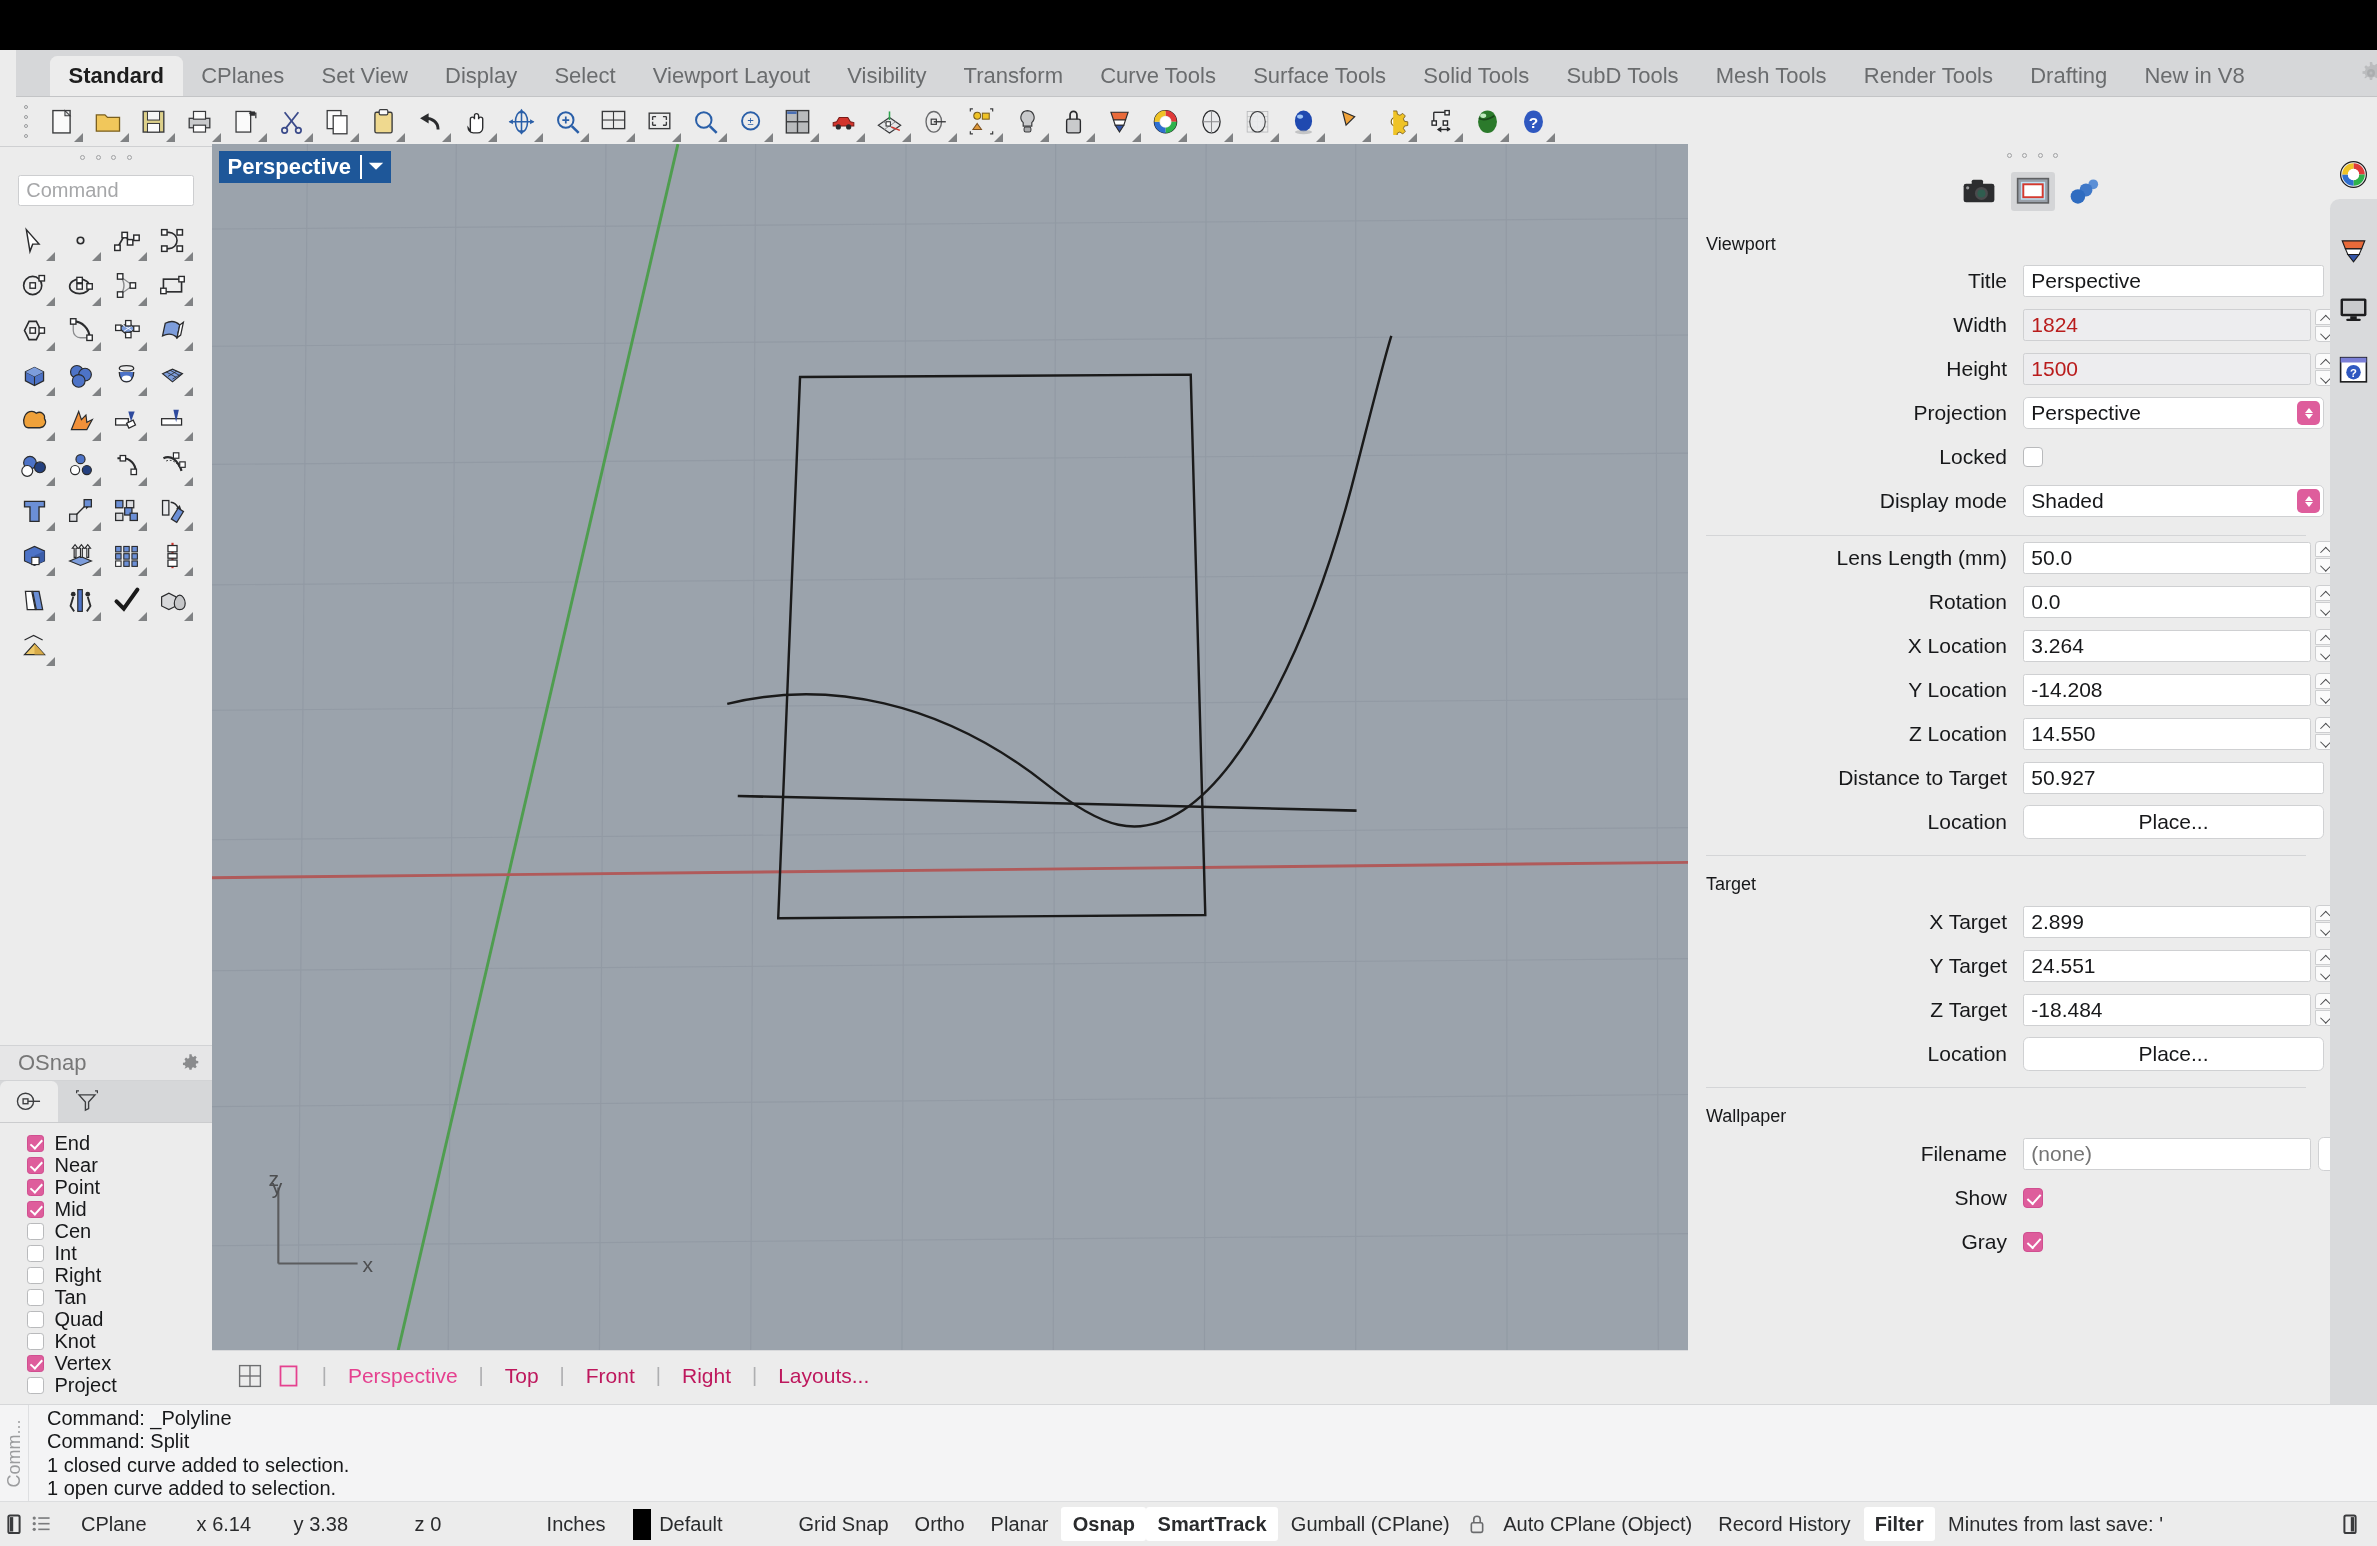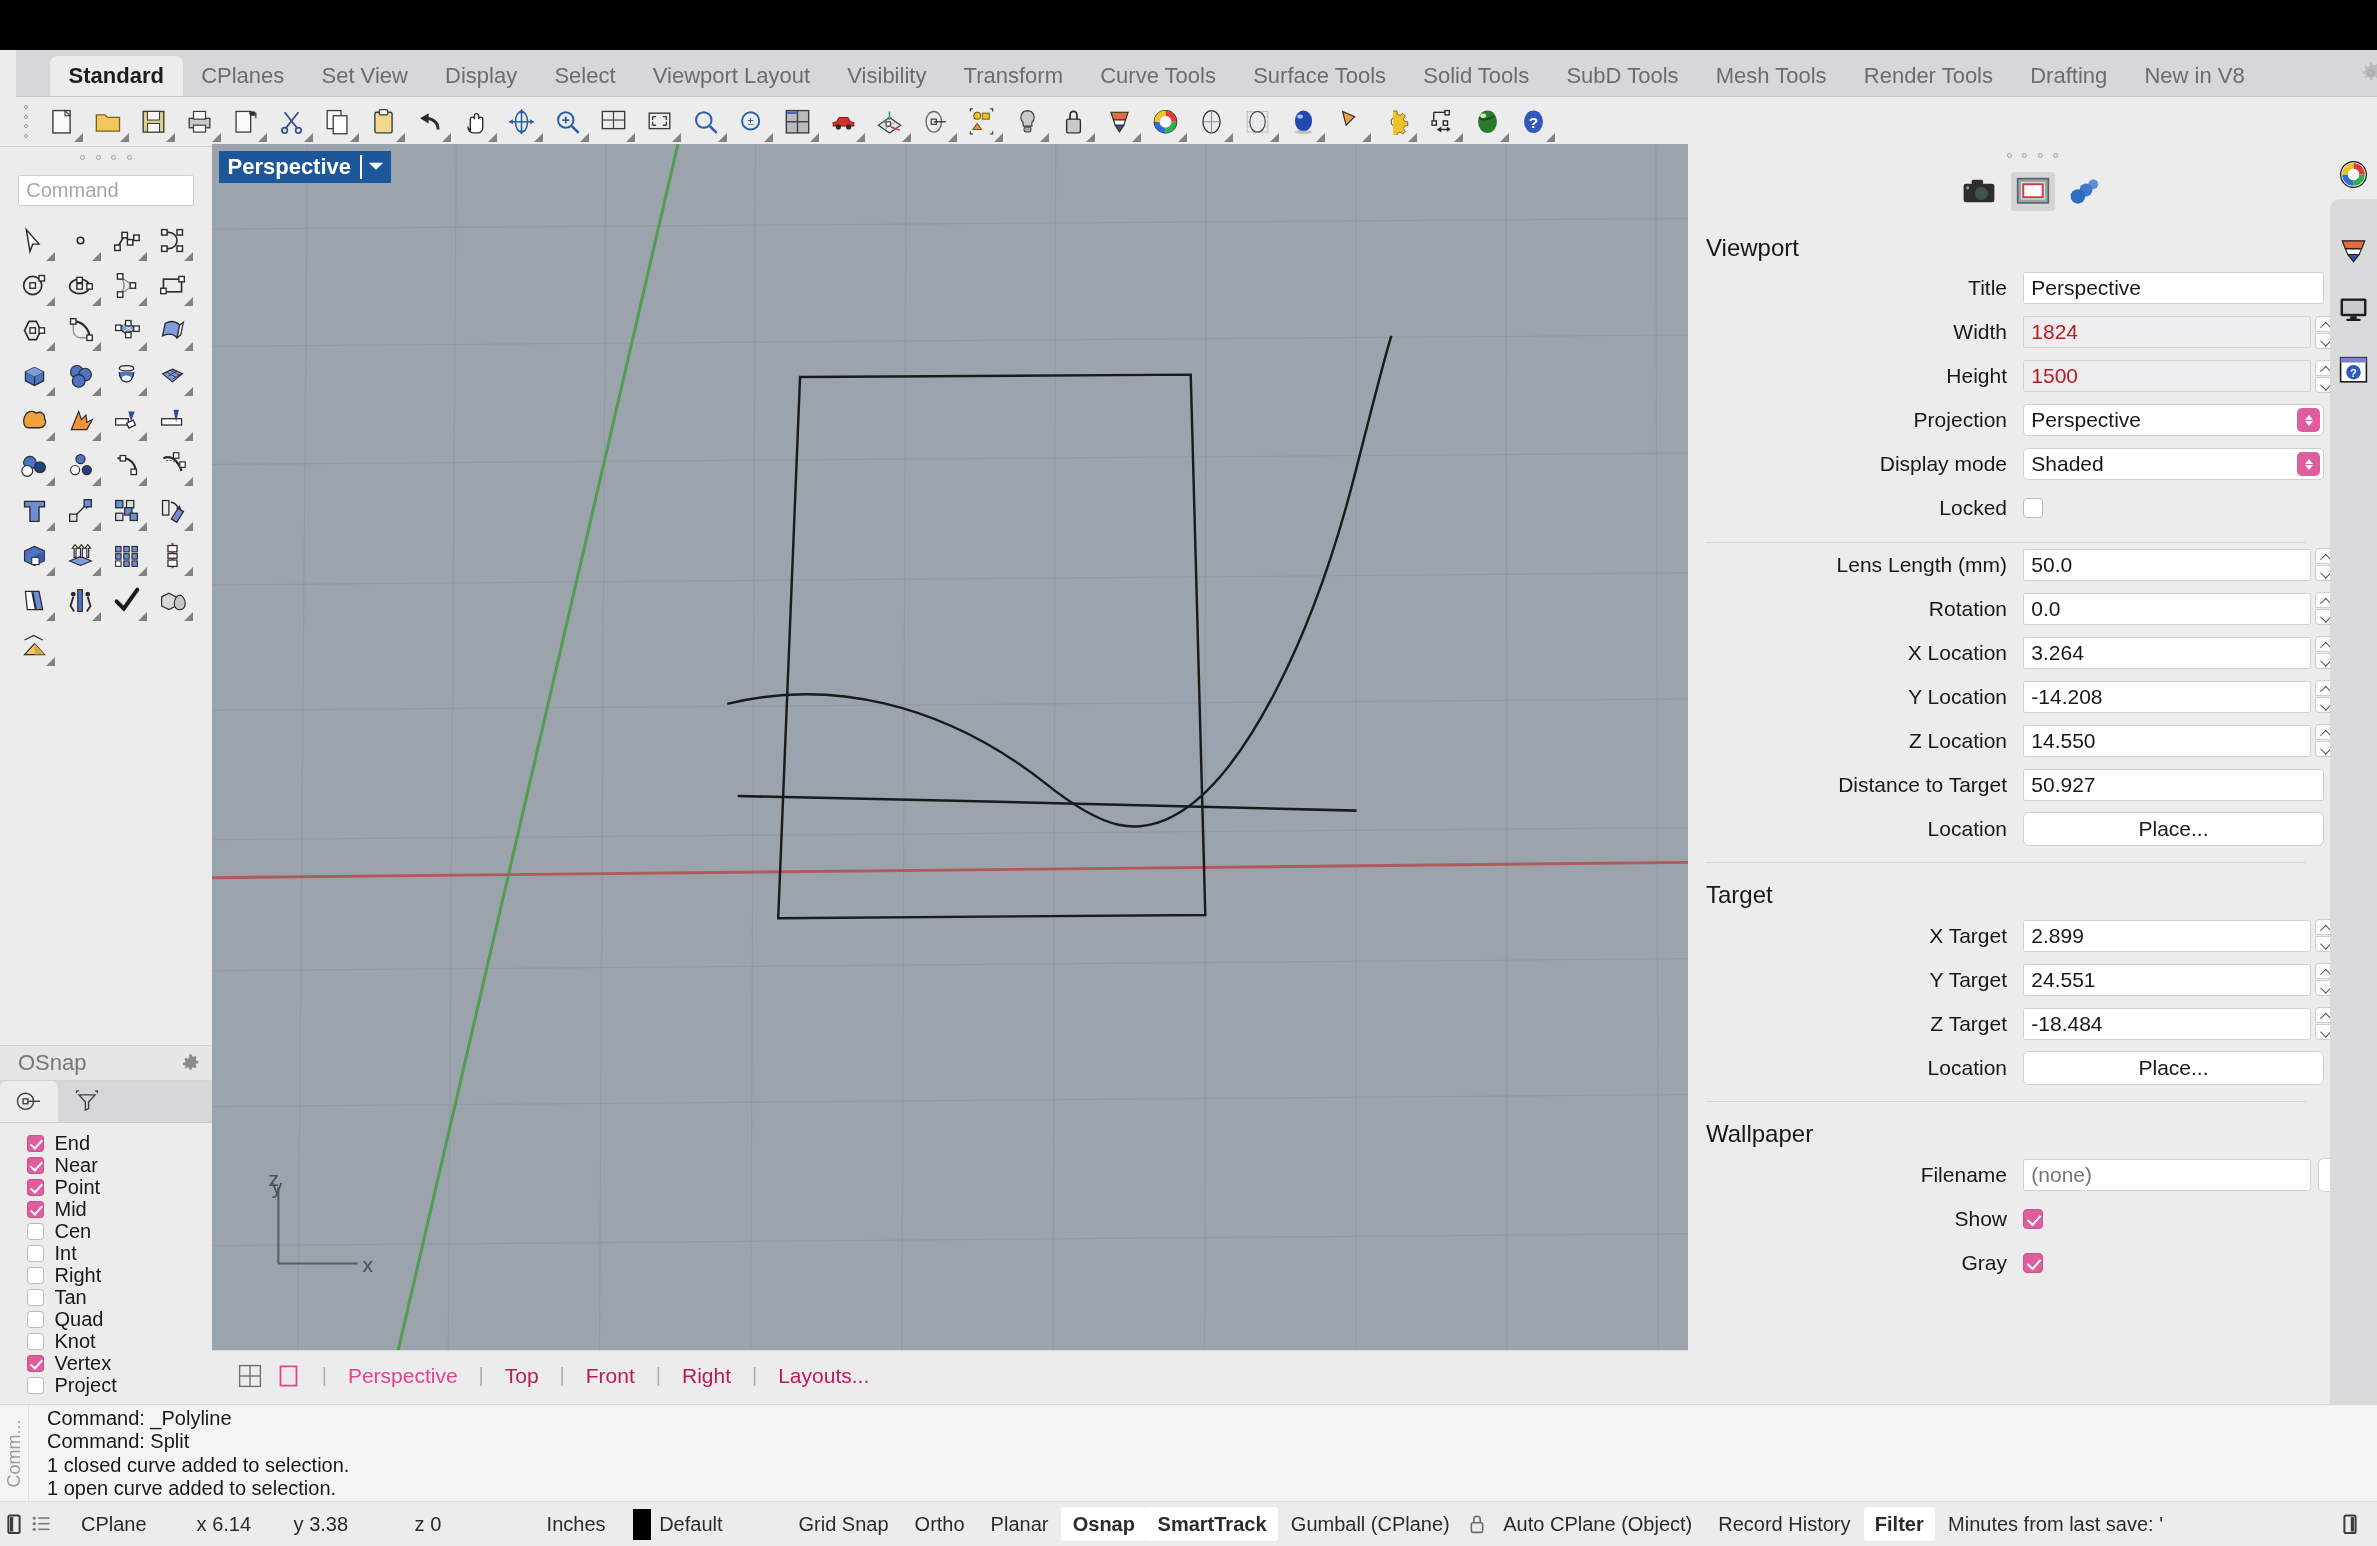--- a/index.html
+++ b/index.html
@@ -111,21 +111,21 @@
 
   
   .rightcol { position:absolute; right:0; top:144px; width:689px; bottom:97px; background:#ececec; }
   .rp-grip { height:22.6px; display:flex; align-items:center; justify-content:center; gap:10.5px; }
   .rp-grip i { width:4.9px; height:4.9px; border-radius:50%; border:0.8px solid #a0a1a3; display:block; }
   .rp-tabs { height:49px; display:flex; align-items:center; justify-content:center; gap:9.7px; }
   .rp-tab { width:44px; height:39px; display:flex; align-items:center; justify-content:center;
             border-radius:3.2px; cursor:default; }
   .rp-tab.active { background:#d4d5d7; }
   .rp-body { padding:0 53px 0 0; }
-  .sect-ttl { font-size:24px; color:#17181a; padding:18px 0 4.9px 18px; }
+  .sect-ttl { font-size:18px; color:#17181a; padding:18px 0 4.9px 18px; }
   .divider { height:0.8px; background:#d4d5d7; margin:11.3px 18px 0 18px; }
   .frow { display:flex; align-items:center; height:44px; padding-left:18px; }
   .flabel { flex:1; text-align:right; font-size:21px; color:#17181a; padding-right:16px; white-space:nowrap; }
   .fctl { width:301px; display:flex; align-items:center; }
   .finput {
     flex:1; height:32px; background:#fff; border:0.8px solid #cfd0d2; border-radius:2.4px;
     font-size:21px; color:#17181a; padding:0 7.3px; font-family:"Liberation Sans", sans-serif;
     line-height:31px;
   }
   .finput.ro { background:#ededef; color:#b91c1c; }
@@ -1089,32 +1089,32 @@
         <div class="frow">
           <span class="flabel">Projection</span>
           <span class="fctl">
             <span class="combo"><input class="finput" value="Perspective" style=""><span class="pick">
                 <i class="up"></i>
                 <i class="dn"></i>
               </span></span>
           </span>
         </div>
         <div class="frow">
+          <span class="flabel">Locked</span>
+          <span class="fctl">
+            <span class="cbbig"></span>
+          </span>
+        </div>
+        <div class="frow">
           <span class="flabel">Display mode</span>
           <span class="fctl">
             <span class="combo"><input class="finput" value="Shaded" style=""><span class="pick">
                 <i class="up"></i>
                 <i class="dn"></i>
               </span></span>
-          </span>
-        </div>
-        <div class="frow">
-          <span class="flabel">Locked</span>
-          <span class="fctl">
-            <span class="cbbig"></span>
           </span>
         </div>
         <div class="divider"></div>
         <div class="frow">
           <span class="flabel">Lens Length (mm)</span>
           <span class="fctl">
             <input class="finput" value="50.0" style="">
             <span class="spin">
               <b></b>
               <b></b>

